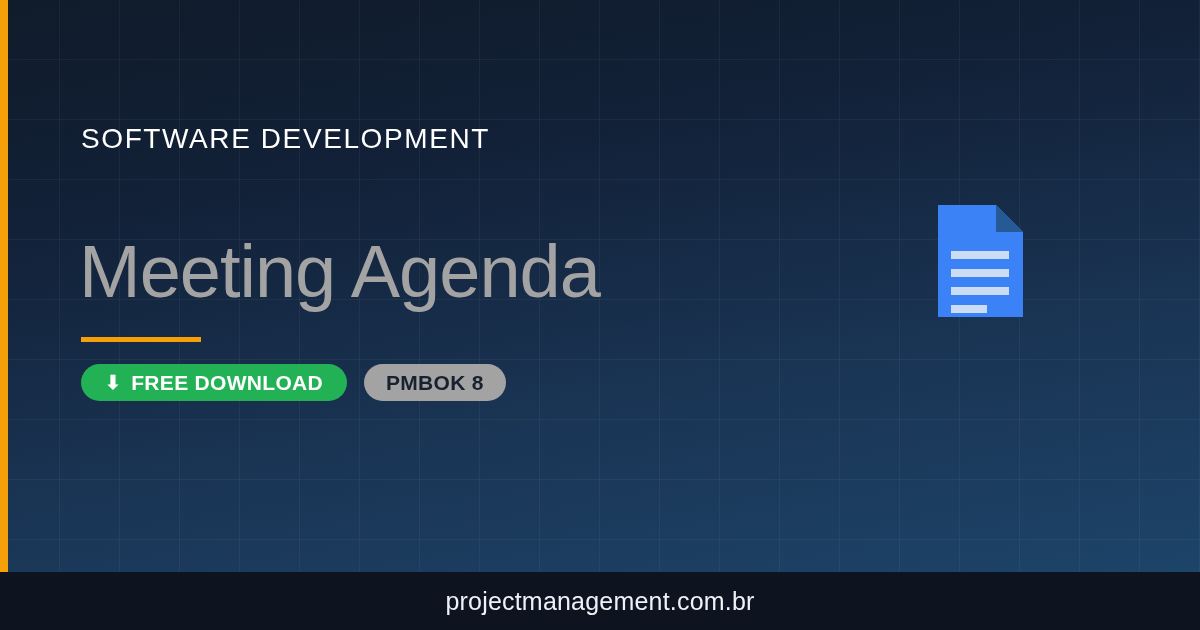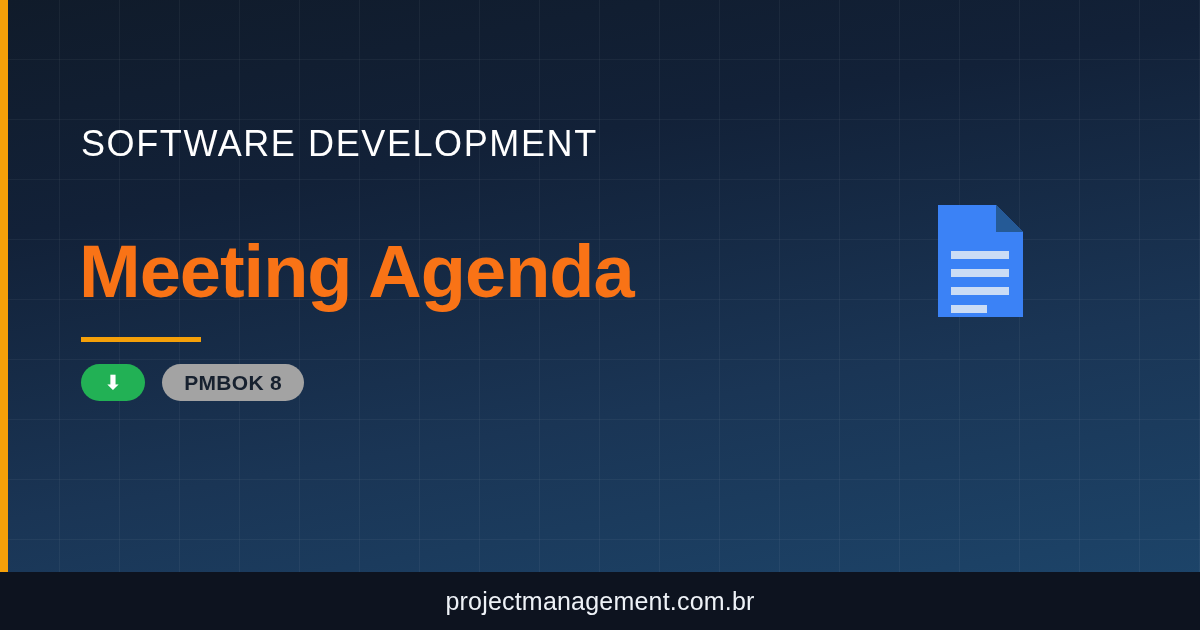--- a/index.html
+++ b/index.html
@@ -43,34 +43,34 @@
   .content {
     position:absolute;
     left:81px; top:0;
     width:900px; height:572px;
     z-index:3;
   }
 
   .eyebrow {
     position:absolute;
     top:123px; left:0;
-    font-size:36px;
+    font-size:28px;
     font-weight:300;
     letter-spacing:1.6px;
     color:#ffffff;
     white-space:nowrap;
   }
 
   .title {
     position:absolute;
     top:235px; left:-2px;
     font-size:74px;
-    font-weight:bold;
+    font-weight:normal;
     letter-spacing:-1px;
-    color:#f97316;
+    color:#a3a3a3;
     line-height:1;
     white-space:nowrap;
   }
 
   .divider {
     position:absolute;
     top:337px; left:0;
     width:120px; height:5px;
     background:#F5A009;
   }
@@ -153,20 +153,21 @@
     <div class="eyebrow">SOFTWARE DEVELOPMENT</div>
 
     <h1 class="title">Meeting Agenda</h1>
 
     <div class="divider"></div>
 
     <div class="badges">
 
       <span class="badge badge-download">
         <span class="dl-icon">⬇</span>
+        <span>FREE DOWNLOAD</span>
       </span>
 
       <span class="badge badge-pmbok">
         <span>PMBOK 8</span>
       </span>
 
     </div>
   </div>
 
   <svg class="doc-icon" viewBox="0 0 85 112">

